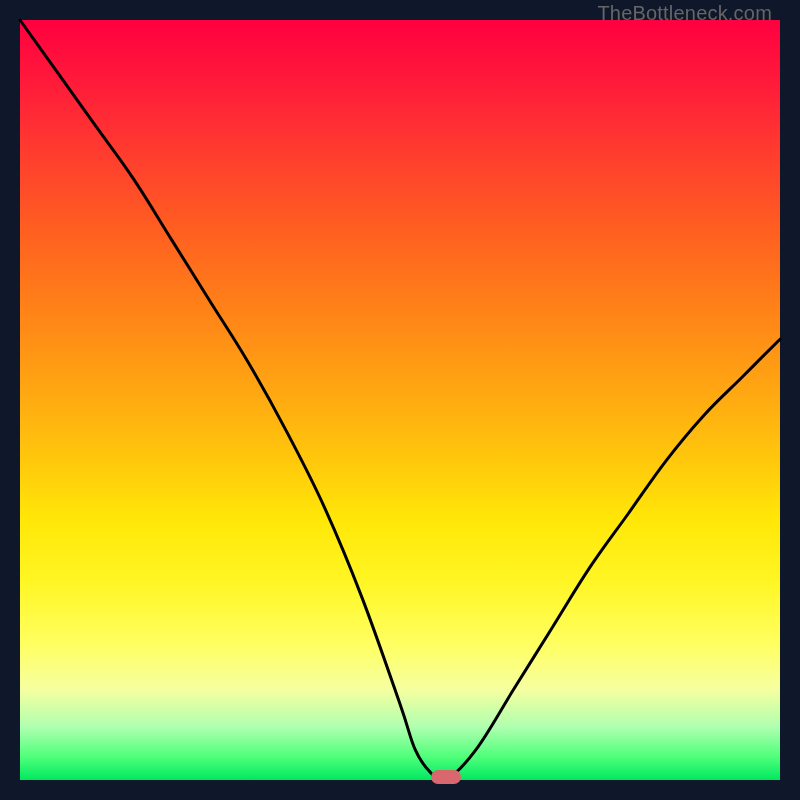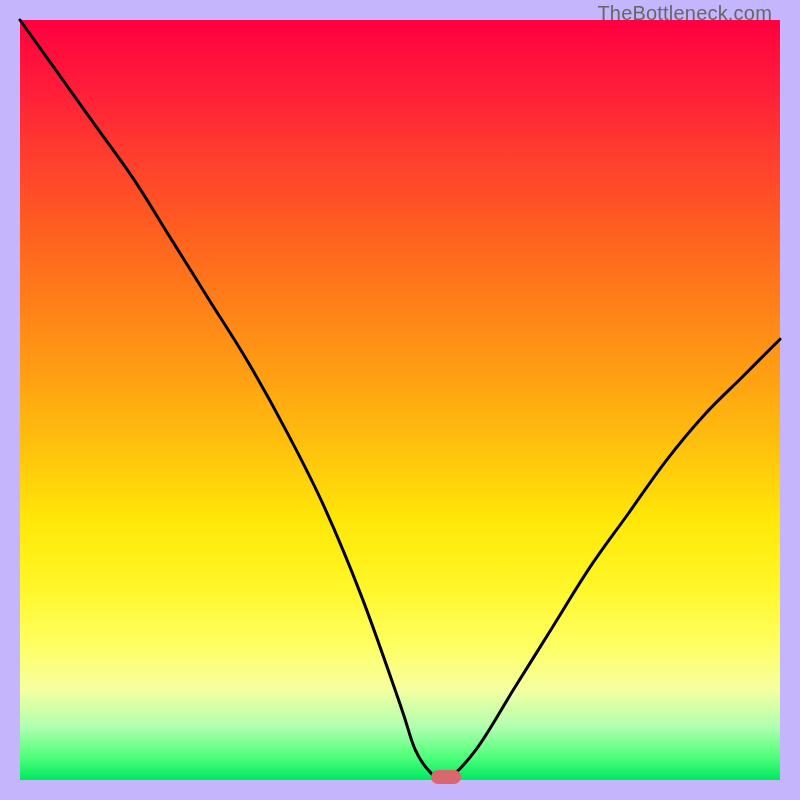--- a/index.html
+++ b/index.html
@@ -8,21 +8,21 @@
     width: 800px;
     height: 800px;
     overflow: hidden;
     background: #000;
     font-family: Arial, Helvetica, sans-serif;
   }
   .frame {
     position: relative;
     width: 800px;
     height: 800px;
-    background: #c4b5fd;
+    background: #0f172a;
   }
   .plot-area {
     position: absolute;
     left: 20px;
     top: 20px;
     width: 760px;
     height: 760px;
     background: linear-gradient(
       to bottom,
       #ff0040 0%,

